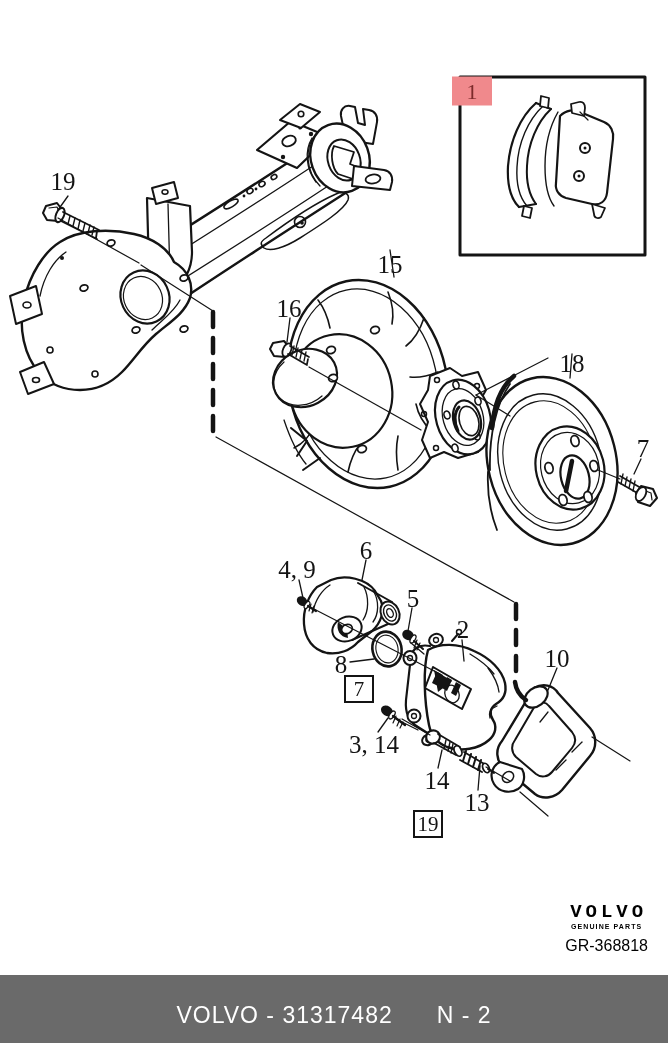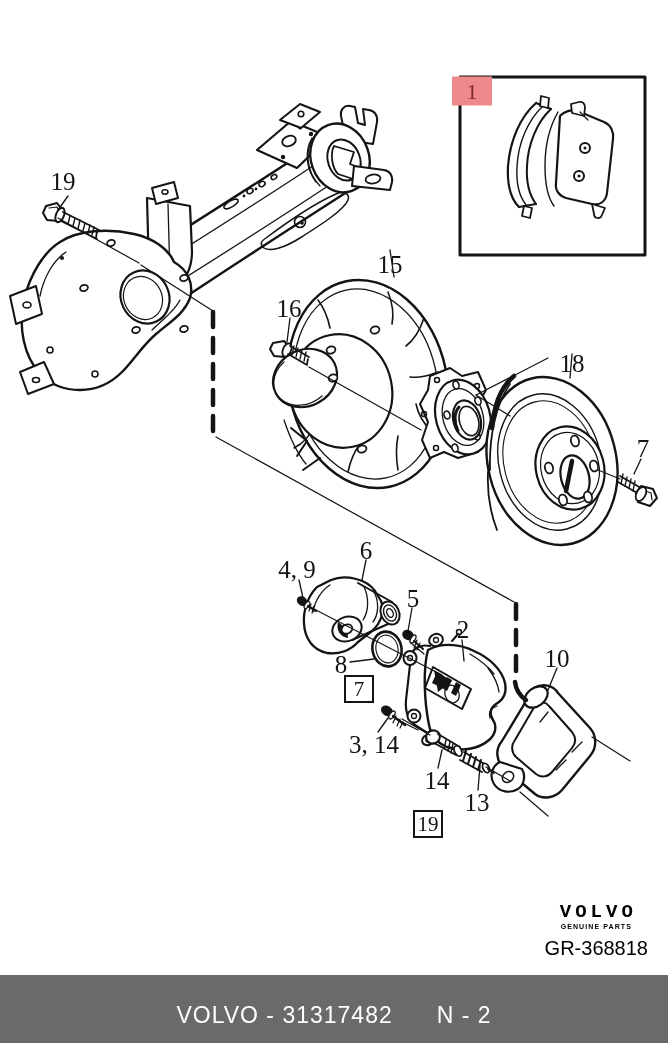--- a/index.html
+++ b/index.html
@@ -18,21 +18,21 @@
   .callout.boxed{border:2px solid var(--line);width:26px;height:24px;
            display:flex;align-items:center;justify-content:center;font-size:21px;}
   .callout.highlighted{width:40px;height:29px;background:var(--highlight-bg);
            color:var(--highlight-text);display:flex;align-items:center;
            justify-content:center;font-size:22px;}
   .stamp{position:absolute;right:20px;top:901px;text-align:center;color:#000;}
   .stamp-brand{font-family:Liberation Mono, monospace;font-weight:bold;
            font-size:19px;letter-spacing:4px;margin-right:-4px;}
   .stamp-sub{font-family:"Liberation Sans",sans-serif;font-weight:bold;
            font-size:7px;letter-spacing:1.1px;margin-top:0px;}
-  .stamp-id{font-family:"Liberation Sans",sans-serif;font-size:20px;margin-top:7px;}
+  .stamp-id{font-family:"Liberation Sans",sans-serif;font-size:16px;margin-top:7px;}
   .footer{position:absolute;left:0;top:975px;width:668px;height:81px;
            background:var(--footer-bg);color:var(--footer-text);display:flex;
            align-items:center;justify-content:center;gap:44px;
            font-family:"Liberation Sans",sans-serif;font-size:23px;letter-spacing:1px;}
 </style>
 </head>
 <body>
 
 <div class="page">
 

